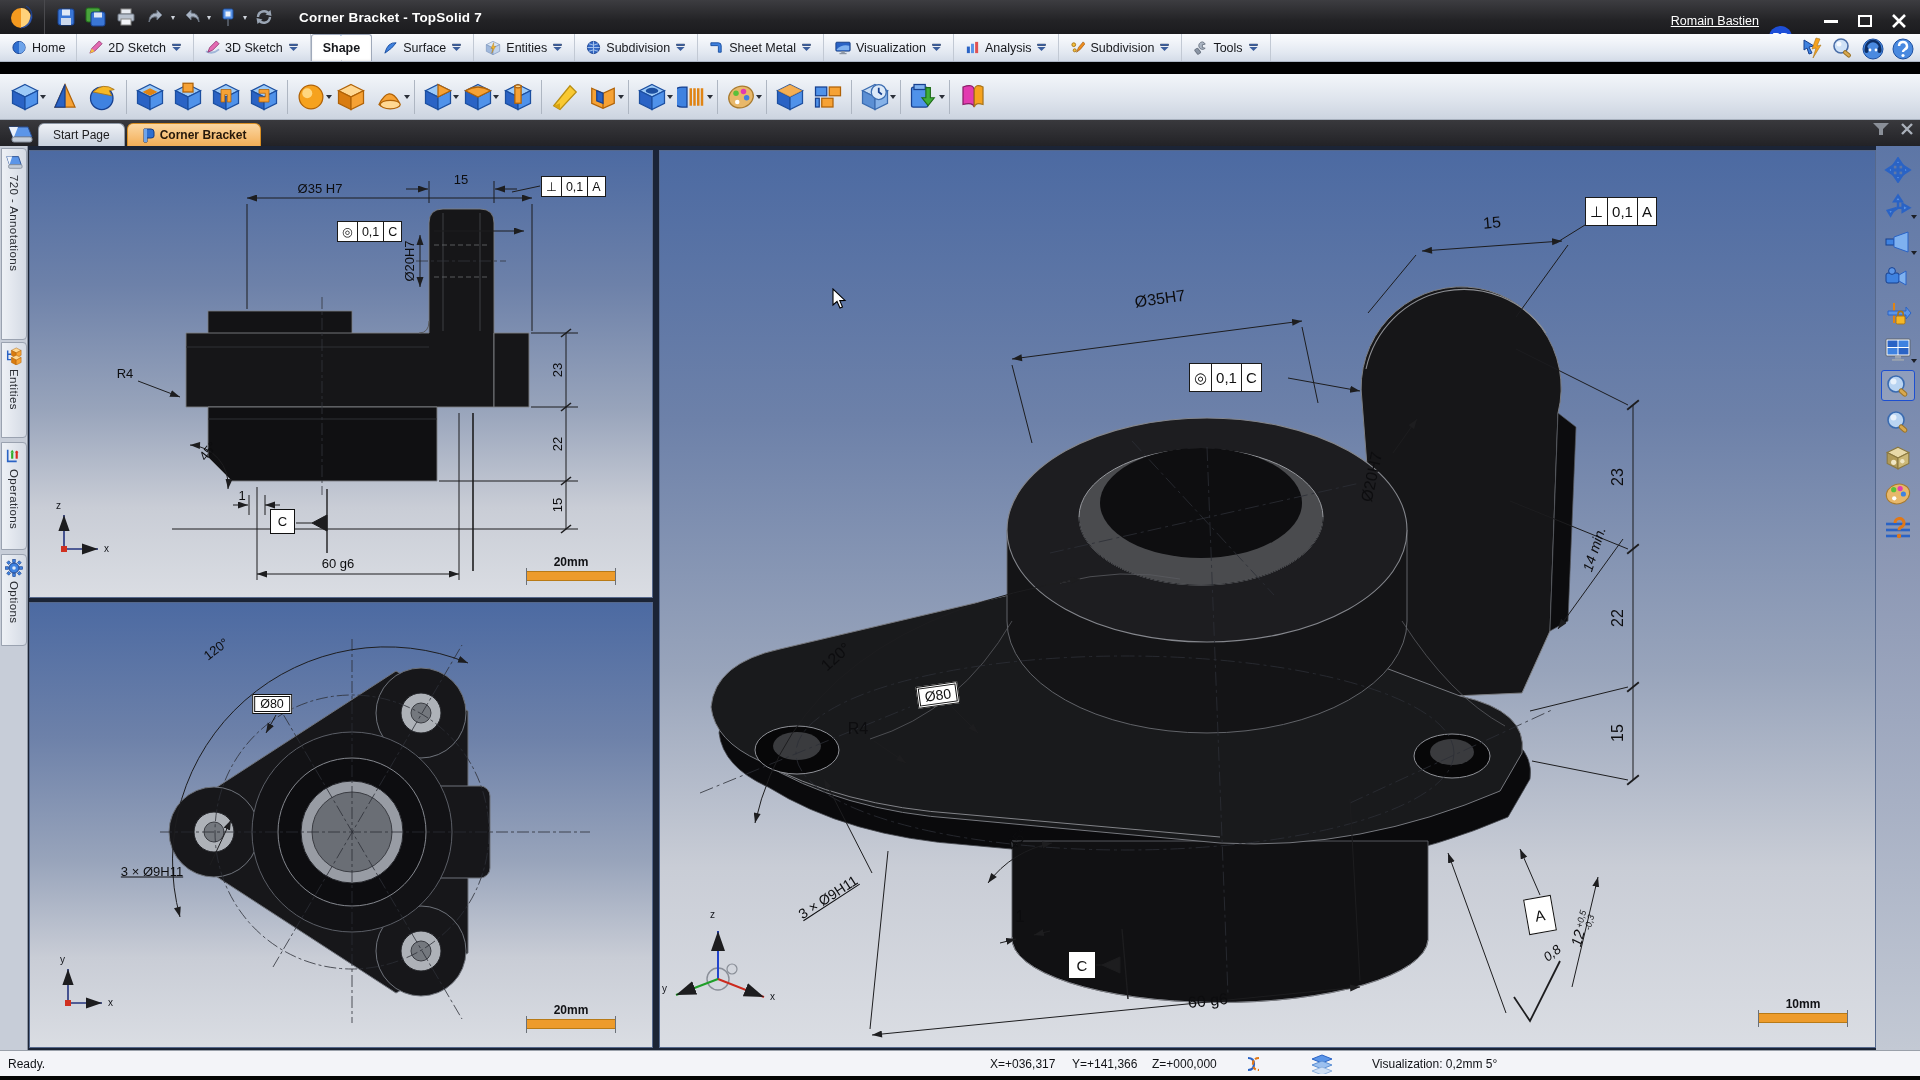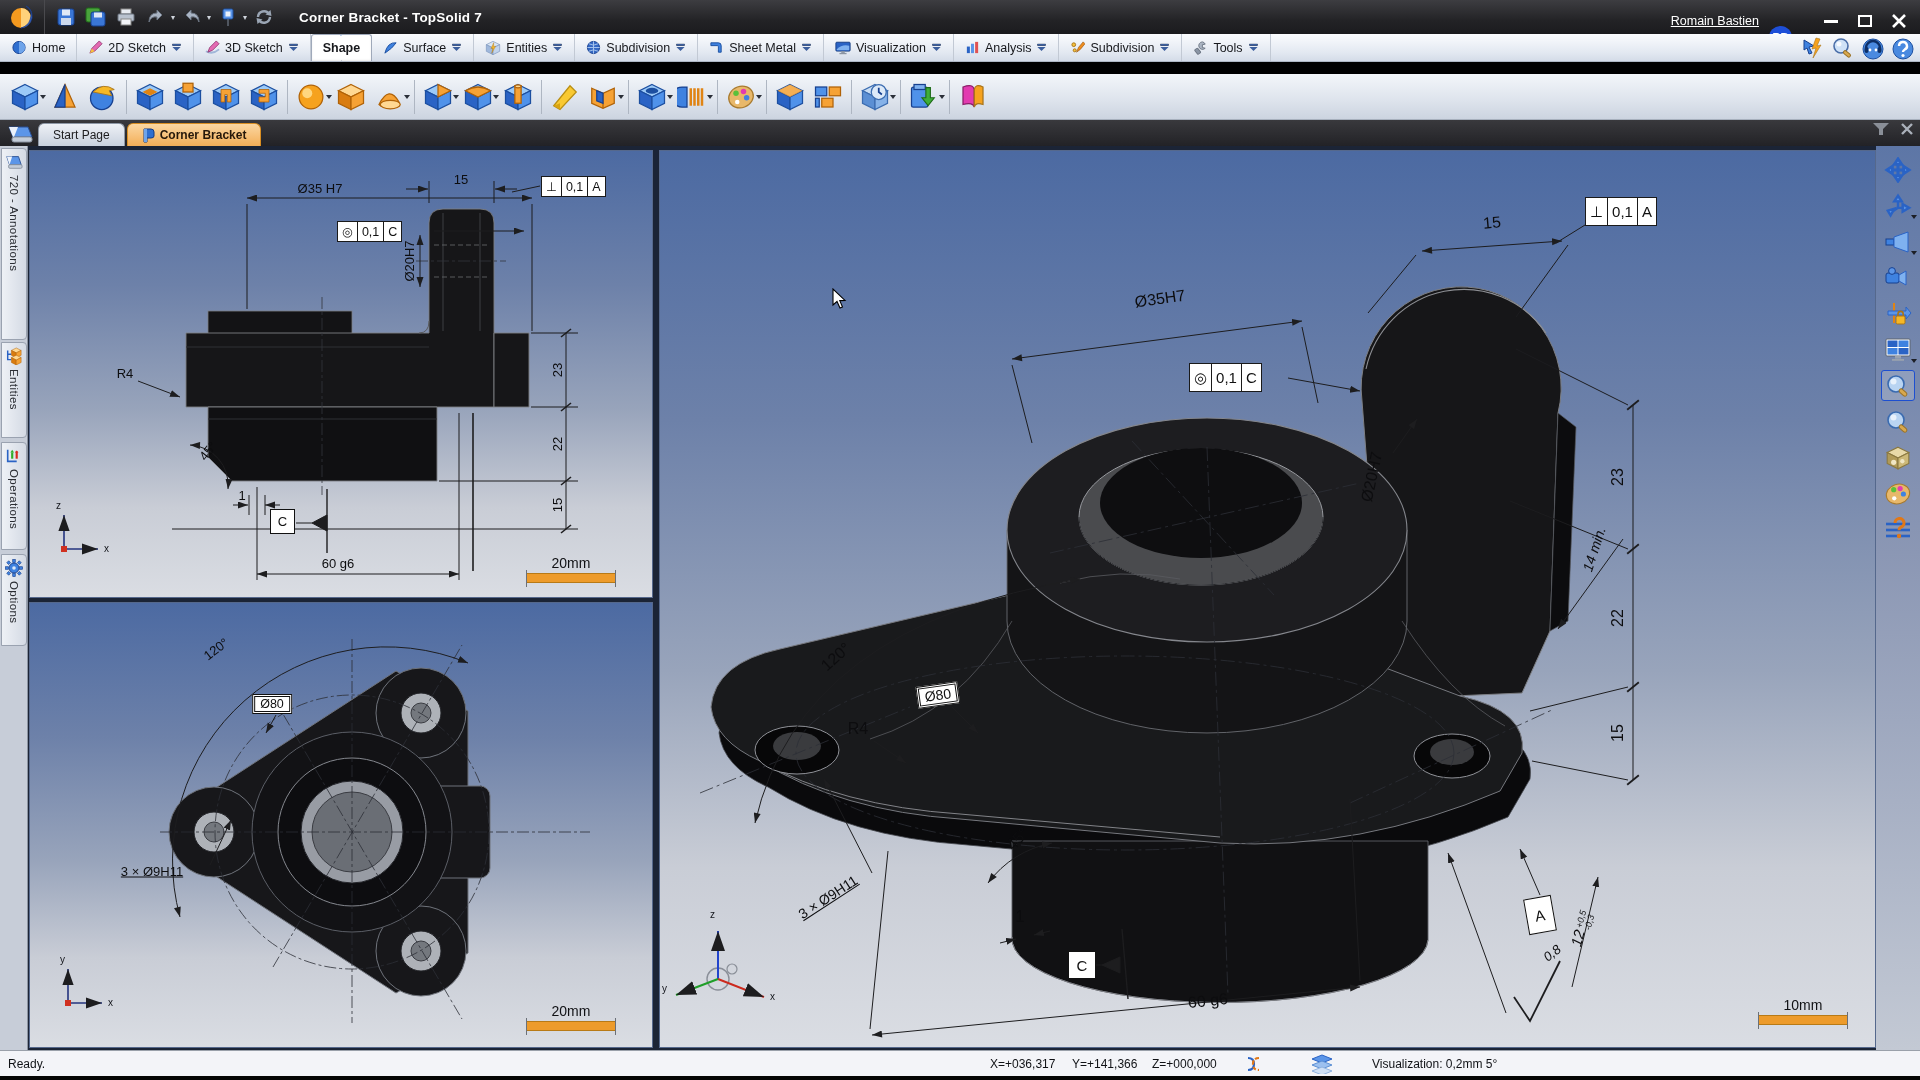--- a/index.html
+++ b/index.html
@@ -80,21 +80,21 @@
   .fcf { position:absolute; display:flex; background:#fff; border:1.5px solid #1a1a1a; color:#111; }
   .fcf span { display:flex; align-items:center; justify-content:center; border-right:1.5px solid #1a1a1a; padding:0 4px; }
   .fcf span:last-child { border-right:none; }
   .fcf1 { height:21px; font-size:12.5px; }
   .fcf3 { height:29px; font-size:15px; }
   .gaugebox { position:absolute; background:#fff; border:1.5px solid #111; padding:1px; transform:translate(-50%,-50%); }
   .gaugebox .inner { border:1px solid #111; padding:0 5px; font-size:12.5px; color:#111; }
   .databox { position:absolute; width:26px; background:#fff; border:1.5px solid #111; color:#111;
     display:flex; align-items:center; justify-content:center; }
   .scalegrp { position:absolute; width:90px; text-align:center; }
-  .scalegrp .stxt { font-size:14px; color:#101114; margin-bottom:2px; }
+  .scalegrp .stxt { font-size:12px; color:#101114; margin-bottom:2px;font-weight:bold; }
   .sbar { position:relative; height:10px; background:#ED9B2B; border:1px solid #b87a16; }
   .sbar::before,.sbar::after { content:""; position:absolute; top:-4px; width:1px; height:17px; background:#6b7077; }
   .sbar::before { left:-1px; } .sbar::after { right:-1px; }
   .axlbl { position:absolute; font-size:10px; color:#14161c; }
   .tolstack { display:inline-flex; flex-direction:column; font-size:9px; line-height:9px; vertical-align:4px; margin-left:2px; }
 
   
   .rightbar { position:absolute; left:1876px; top:146px; width:44px; height:904px;
     background:linear-gradient(180deg,#5d76a6,#8b97b4 45%,#c3c9d4); display:flex; flex-direction:column; align-items:center; padding-top:8px; gap:5px; }
   .rbtn { width:34px; height:31px; display:flex; align-items:center; justify-content:center; position:relative; }

